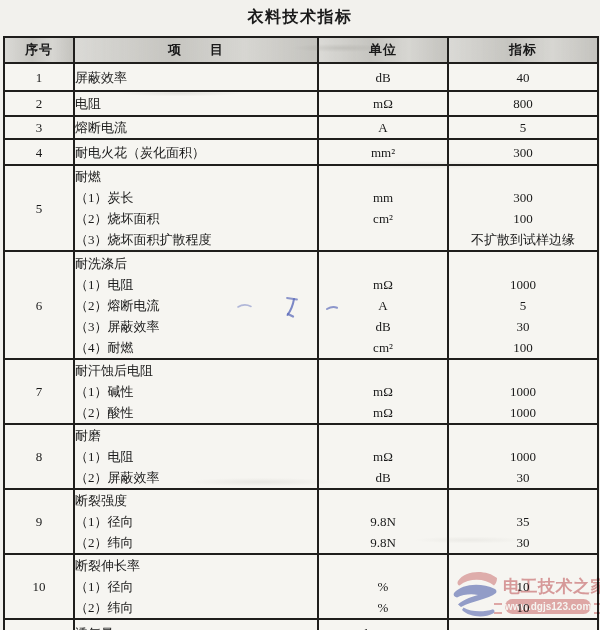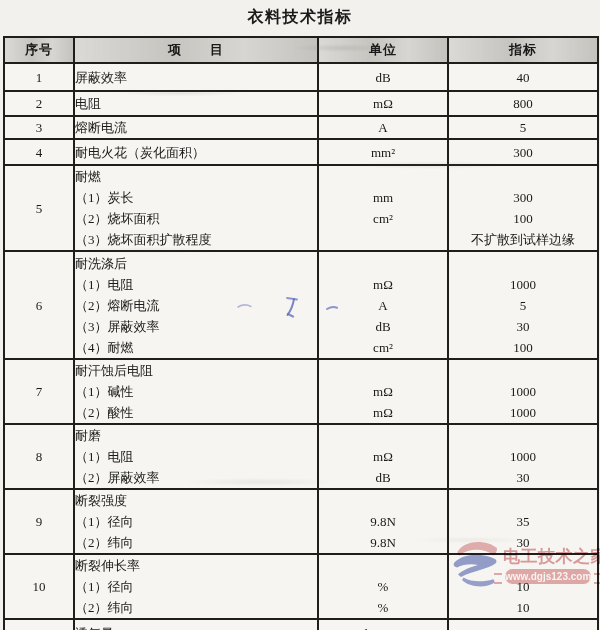--- a/index.html
+++ b/index.html
@@ -66,21 +66,21 @@
   tbody tr:nth-child(11) { height:28px; }
 
   
   .pen-marks {
     position:absolute; left:232px; top:294px; z-index:6;
     mix-blend-mode:multiply; opacity:.8; pointer-events:none;
   }
 
   
   .watermark {
-    position:absolute; left:448px; top:536px; width:128px; height:60px;
+    position:absolute; left:448px; top:566px; width:128px; height:60px;
     z-index:5; mix-blend-mode:multiply; pointer-events:none;
   }
   .wm-logo { position:absolute; left:2px; top:2px; opacity:.75; }
   .wm-name {
     position:absolute; left:55px; top:9px;
     font-family:"Liberation Sans","DejaVu Sans",sans-serif;
     font-size:17px; font-weight:bold; letter-spacing:.5px;
     color:#d98f92; opacity:.85; white-space:nowrap;
   }
   .wm-pill {

